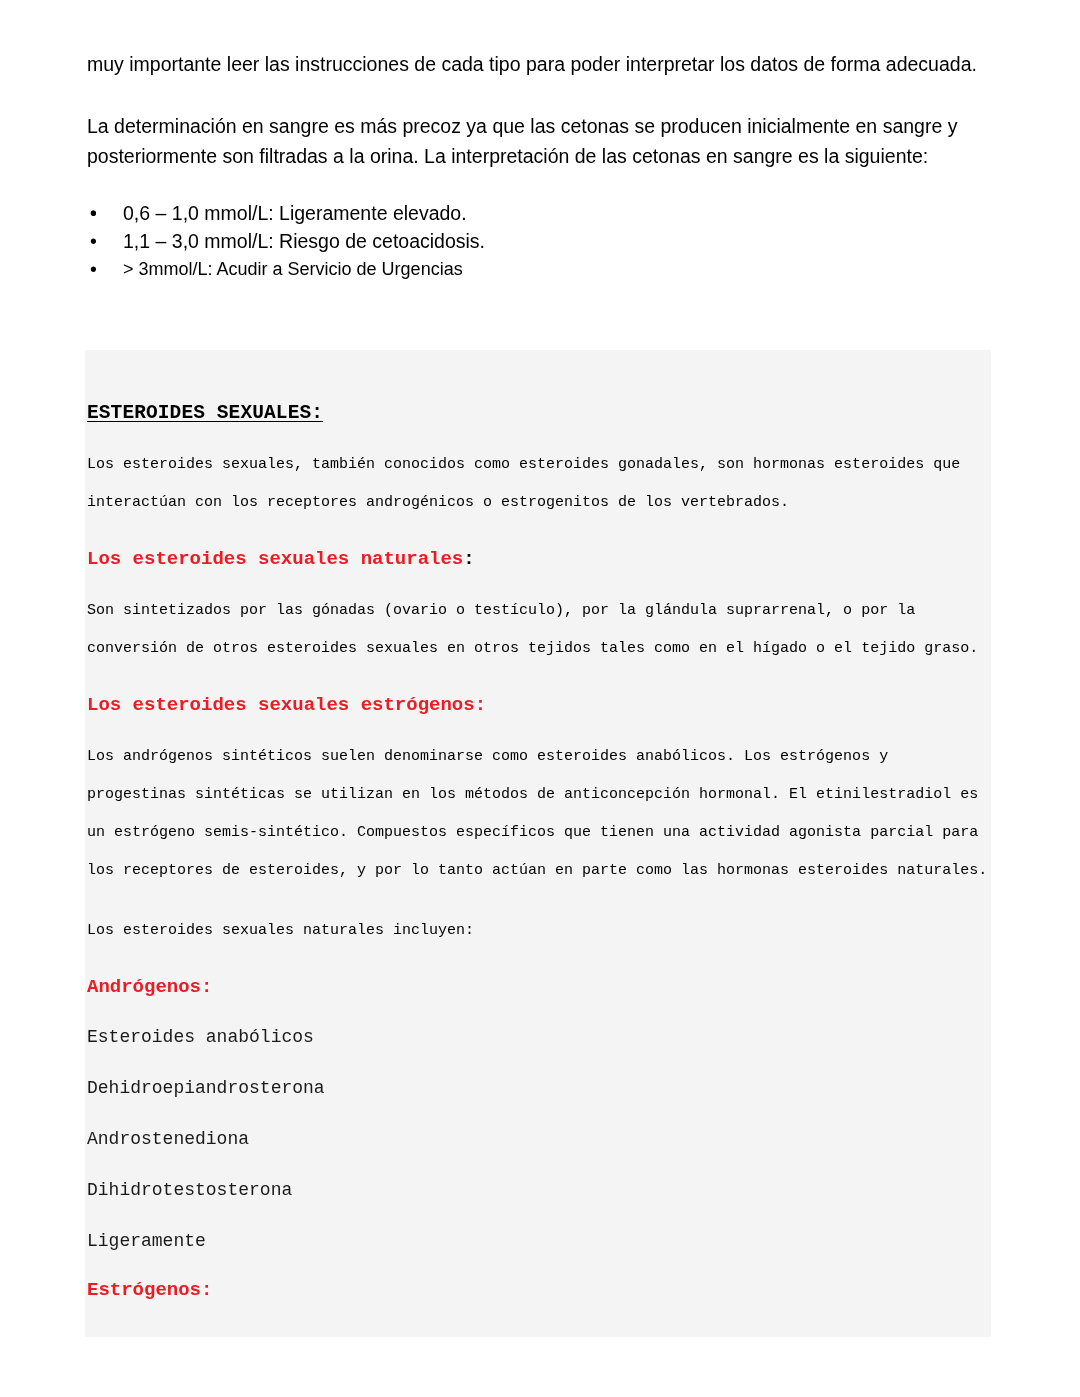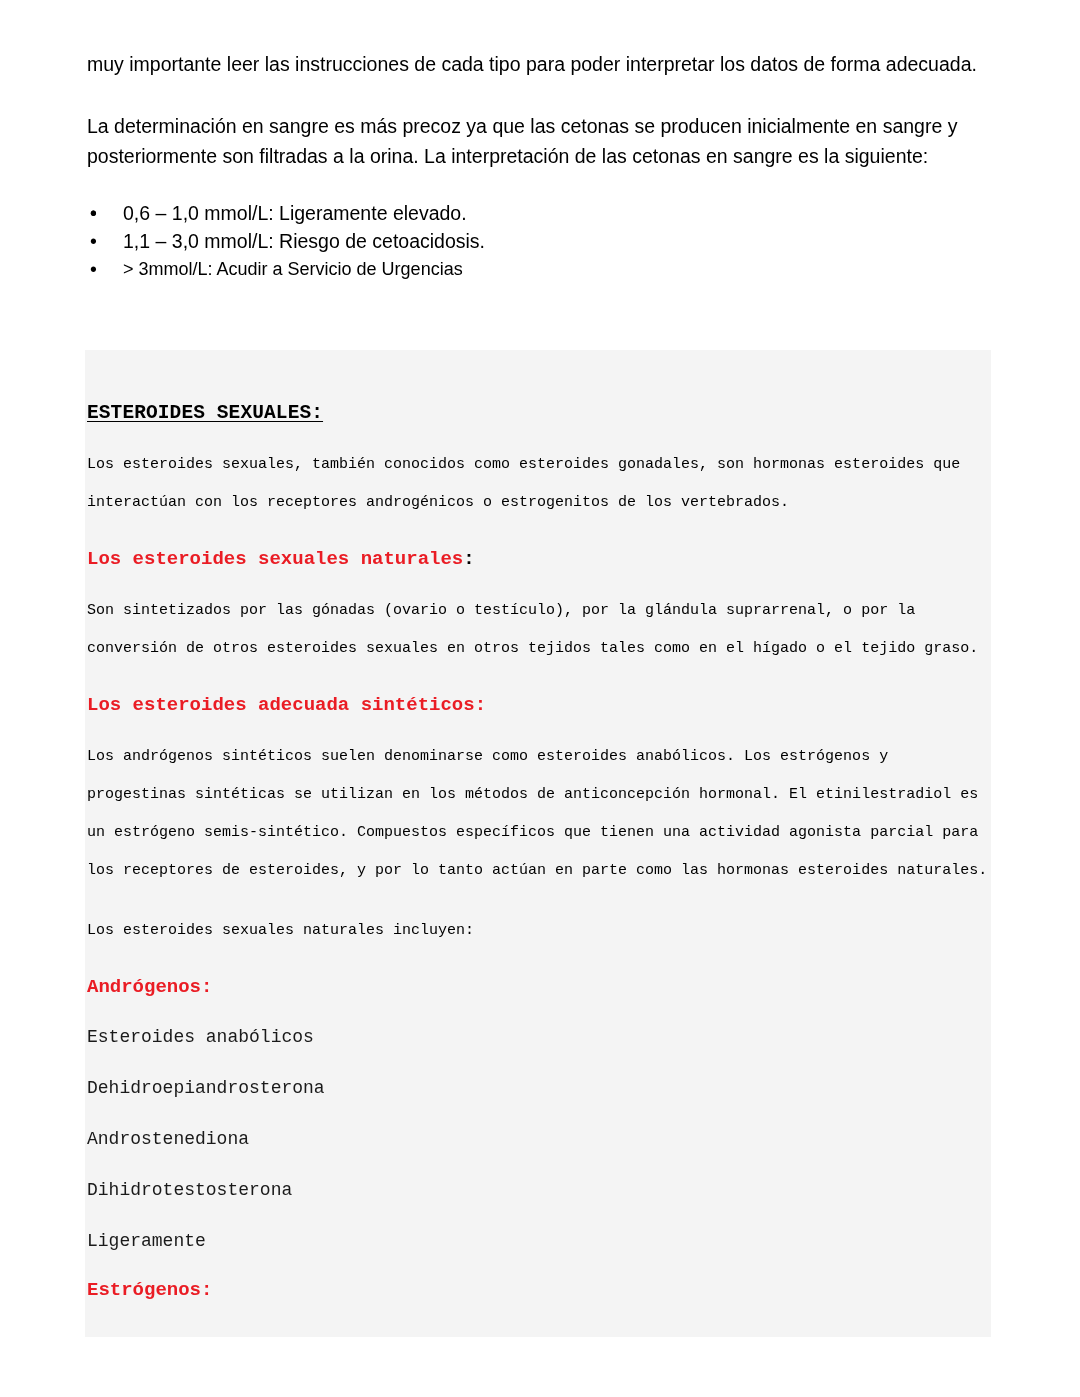--- a/index.html
+++ b/index.html
@@ -166,21 +166,21 @@
     <div class="gb-inner">
 
       <h2 class="section-title">ESTEROIDES SEXUALES:</h2>
 
       <p class="gb-para">Los esteroides sexuales, también conocidos como esteroides gonadales, son hormonas esteroides que interactúan con los receptores androgénicos o estrogenitos de  los vertebrados.</p>
 
       <p class="red-head"><span>Los esteroides sexuales naturales</span><span class="colon-black">:</span></p>
 
       <p class="gb-para">Son sintetizados por las gónadas (ovario o testículo), por la glándula suprarrenal, o por la conversión de otros esteroides sexuales en otros tejidos tales como en el hígado o el tejido graso.</p>
 
-      <p class="red-head">Los esteroides adecuada sintéticos:</p>
+      <p class="red-head">Los esteroides sexuales estrógenos:</p>
 
       <p class="gb-para">Los andrógenos sintéticos suelen denominarse como esteroides anabólicos. Los estrógenos y progestinas sintéticas se utilizan en los métodos de anticoncepción hormonal. El etinilestradiol es un estrógeno semis-sintético. Compuestos específicos que tienen una actividad agonista parcial para los receptores de esteroides, y por lo tanto actúan en parte como las hormonas esteroides naturales.</p>
 
       <p class="gb-para">Los esteroides sexuales naturales incluyen:</p>
 
       <p class="red-head">Andrógenos:</p>
 
       <p class="list-line">Esteroides anabólicos</p>
       <p class="list-line">Dehidroepiandrosterona</p>
       <p class="list-line">Androstenediona</p>

